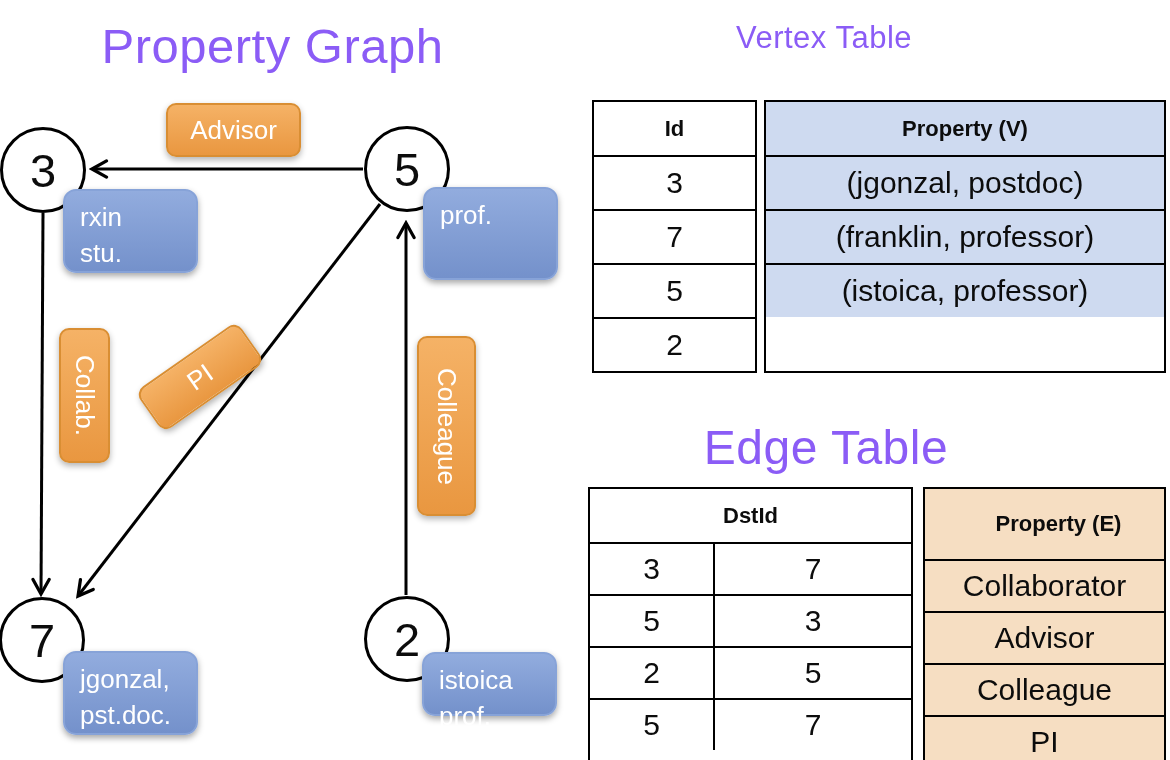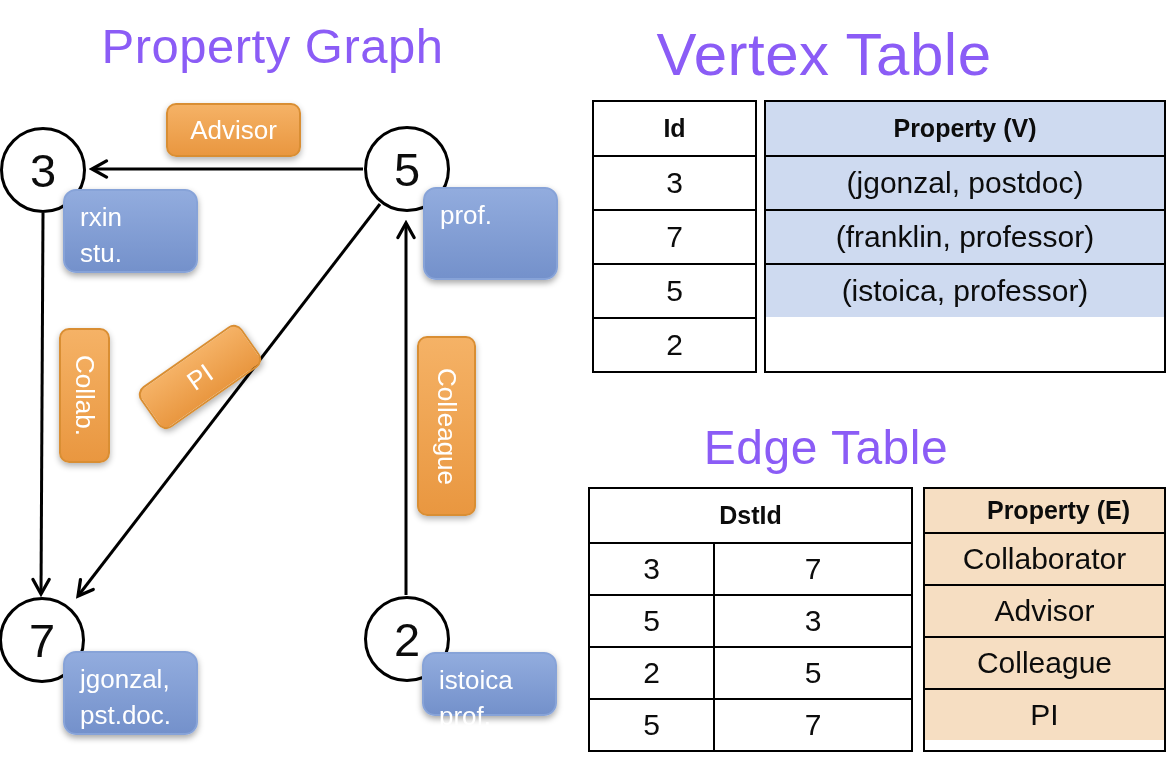--- a/index.html
+++ b/index.html
@@ -8,21 +8,21 @@
     --vertex-cell-bg:#CEDAF0; --edge-cell-bg:#F6DEC2; --line-color:#000000;
     --ink:#111111;
   }
   *{margin:0;padding:0;box-sizing:border-box;}
   html,body{background:#ffffff;}
   body{font-family:"Liberation Sans","DejaVu Sans",sans-serif;color:var(--ink);}
   .canvas{position:relative;width:1170px;height:760px;background:#fff;overflow:hidden;}
 
   .title{position:absolute;text-align:center;font-size:49px;font-weight:400;letter-spacing:.5px;color:#8b5cf6;white-space:nowrap;}
   .graph-title{left:15px;top:18px;width:515px;}
-  .vertex-title{left:584px;top:20px;width:480px;font-size:60px;}
+  .vertex-title{left:584px;top:20px;width:480px;font-size:31px;}
   .edge-title{left:586px;top:420px;width:480px;font-size:48px;}
 
   svg.edges{position:absolute;left:0;top:0;z-index:1;}
 
   .node{position:absolute;width:86px;height:86px;border:3.5px solid #000;border-radius:50%;
         background:#fff;display:flex;align-items:center;justify-content:center;z-index:3;}
   .node span{font-size:47px;font-weight:400;color:#0c0c0c;}
 
   .vbox{position:absolute;z-index:4;border-radius:13px;color:#fff;
         background:linear-gradient(180deg,var(--blue-top) 0%,var(--blue-bottom) 100%);
@@ -37,32 +37,32 @@
         display:flex;align-items:center;justify-content:center;font-size:26px;}
   .elabel .rot{transform:rotate(90deg);white-space:nowrap;}
   .elabel.pi-box{transform:rotate(-35deg);}
 
   .tbl{position:absolute;display:flex;z-index:1;}
   .tgroup{border:2px solid #000;background:#fff;}
   .trow{display:flex;}
   .trow + .trow{border-top:2px solid #000;}
   .tcell{display:flex;align-items:center;justify-content:center;
          font-size:30px;color:#0c0c0c;height:52px;width:100%;}
-  .trow.hdr .tcell{font-weight:700;font-size:25px;height:53px;}
+  .trow.hdr .tcell{font-weight:700;font-size:22px;height:53px;}
   .vertex-tbl .id-group{width:165px;margin-right:7px;}
   .vertex-tbl .prop-group{width:402px;}
   .vertex-tbl .prop-group .tcell{background:var(--vertex-cell-bg);}
   .edge-tbl .white-group{width:325px;margin-right:10px;}
   .edge-tbl .white-group .tcell.src{width:125px;border-right:2px solid #000;flex:none;}
   .edge-tbl .white-group .tcell.dst{flex:1;}
   .edge-tbl .white-group .tcell{height:50px;}
   .edge-tbl .white-group .trow.hdr .tcell{height:53px;}
   .edge-tbl .prop-group{width:243px;}
   .edge-tbl .prop-group .tcell{background:var(--edge-cell-bg);height:50px;}
-  .edge-tbl .prop-group .trow.hdr .tcell{height:43px;padding-left:28px;}
+  .edge-tbl .prop-group .trow.hdr .tcell{height:70px;padding-left:28px;}
 </style>
 </head>
 <body>
 
 <div class="canvas">
 
   <div class="title graph-title">Property Graph</div>
   <div class="title vertex-title">Vertex Table</div>
   <div class="title edge-title">Edge Table</div>
 

